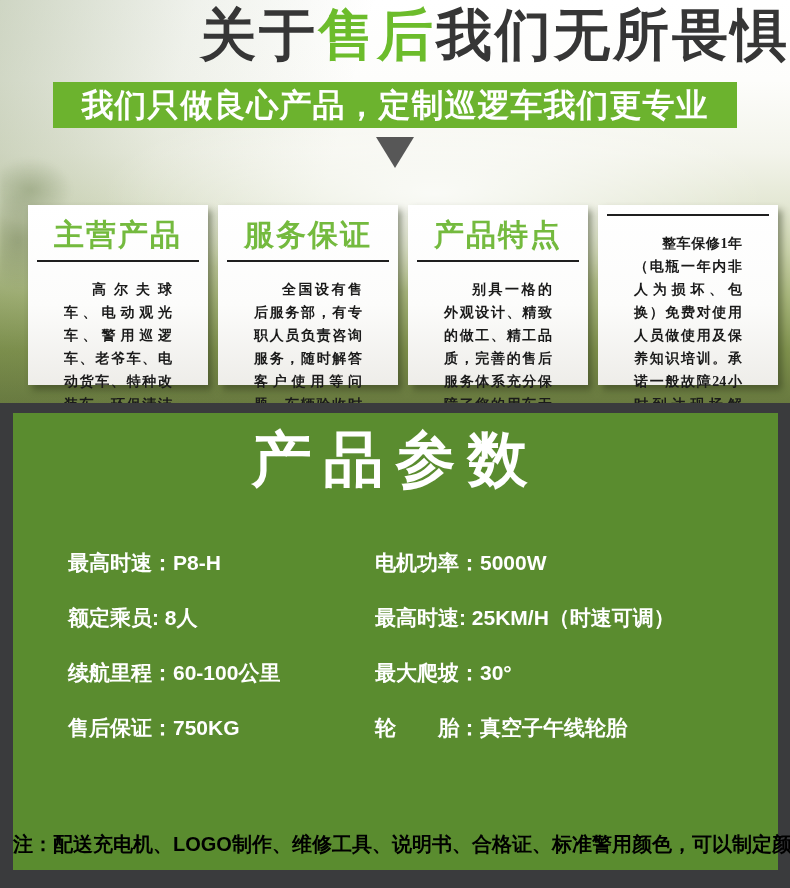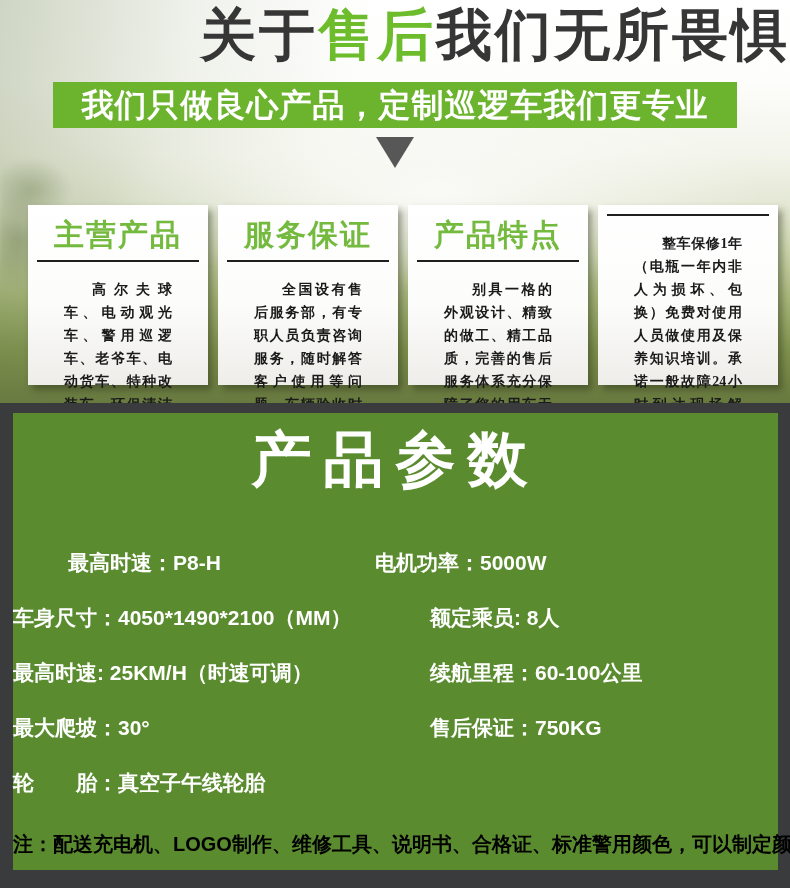--- a/index.html
+++ b/index.html
@@ -154,21 +154,20 @@
 
   <section class="specs">
     <div class="specs-panel">
       <h2 class="specs-title">产品参数</h2>
 
       <div class="spec-grid">
 
         <div class="spec-cell left"><span class="spec-label">最高时速：</span><span class="spec-value">P8-H</span></div>
         <div class="spec-cell right"><span class="spec-label">电机功率：</span><span class="spec-value">5000W</span></div>
 
-        <div class="spec-cell right"><span class="spec-label">车身尺寸：</span><span class="spec-value">4050*1490*2100（MM）</span></div>
 
         <div class="spec-cell left"><span class="spec-label">额定乘员: </span><span class="spec-value">8人</span></div>
         <div class="spec-cell right"><span class="spec-label">最高时速: </span><span class="spec-value">25KM/H（时速可调）</span></div>
 
         <div class="spec-cell left"><span class="spec-label">续航里程：</span><span class="spec-value">60-100公里</span></div>
         <div class="spec-cell right"><span class="spec-label">最大爬坡：</span><span class="spec-value">30°</span></div>
 
         <div class="spec-cell left"><span class="spec-label">售后保证：</span><span class="spec-value">750KG</span></div>
         <div class="spec-cell right"><span class="spec-label">轮　　胎：</span><span class="spec-value">真空子午线轮胎</span></div>
 

